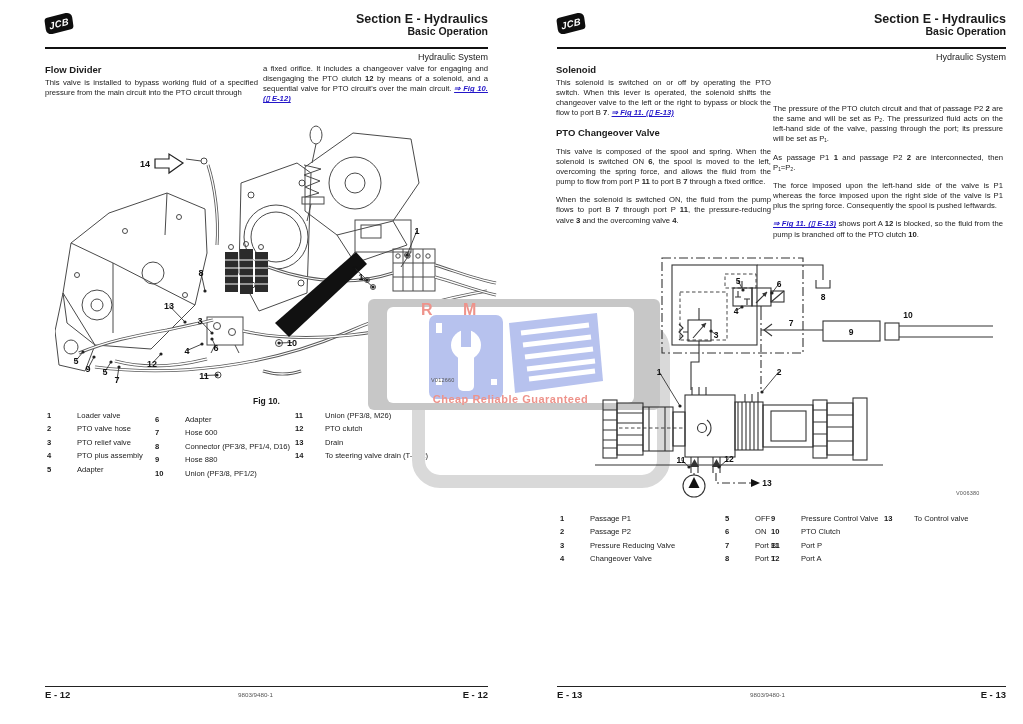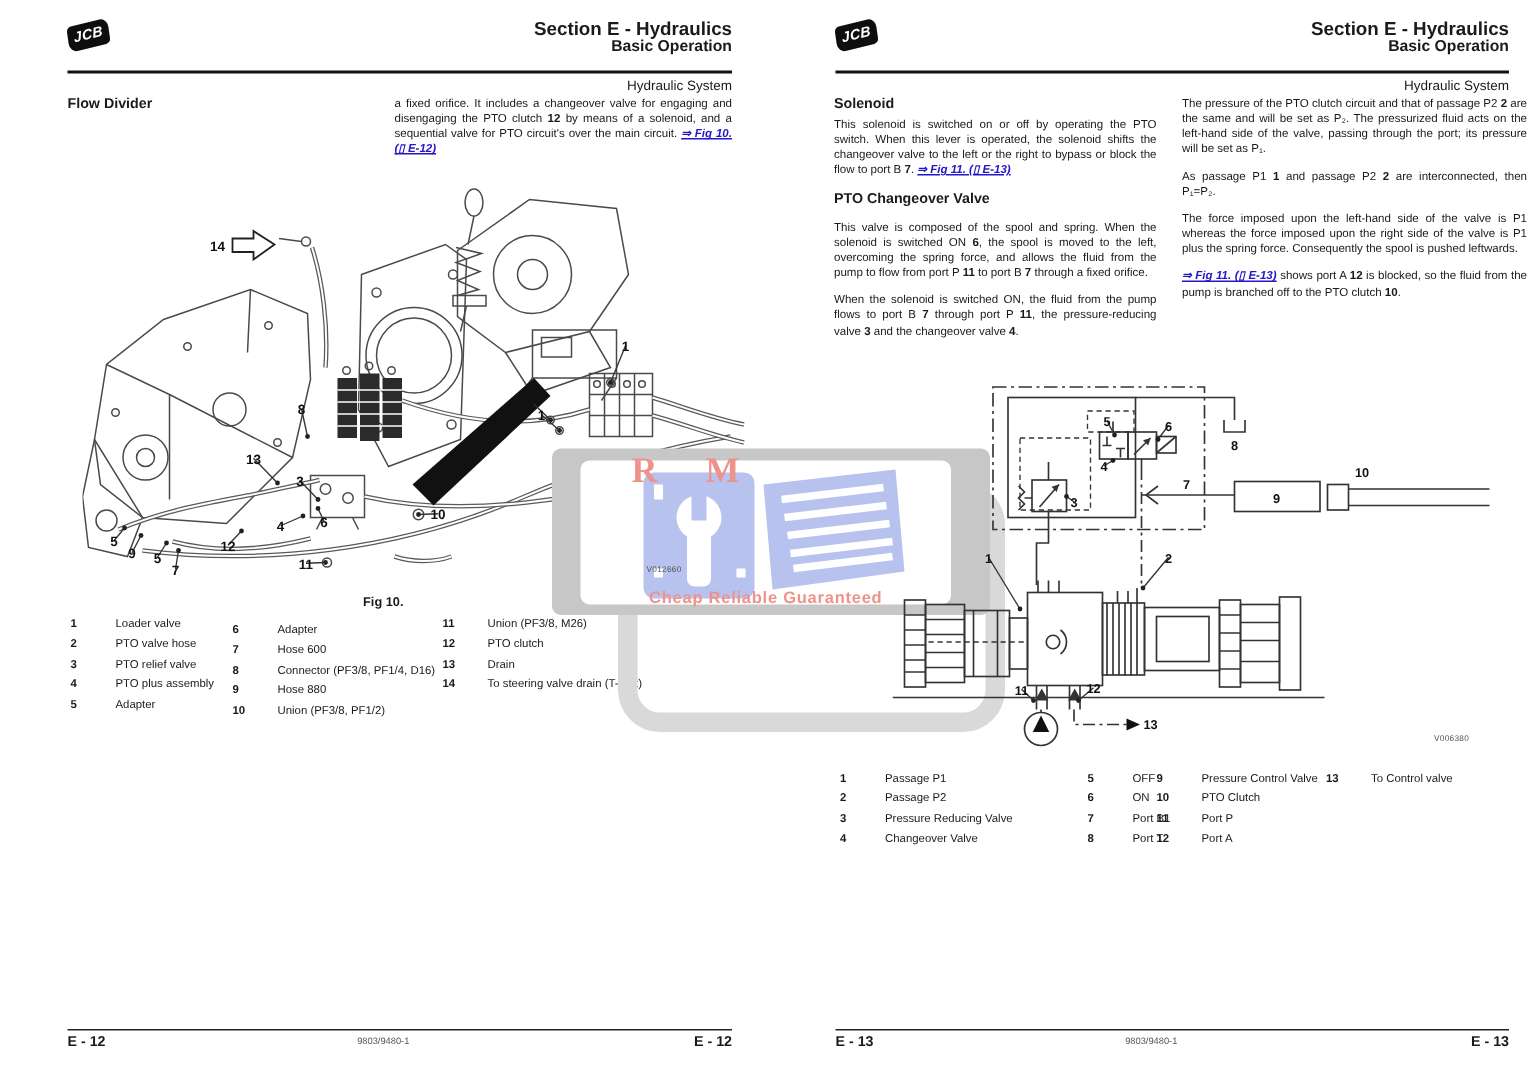--- a/index.html
+++ b/index.html
@@ -43,22 +43,22 @@
   .frule{position:absolute;top:686px;height:1px;background:#222;}
   .fpg{position:absolute;top:689px;font-size:9.5px;font-weight:bold;}
   .fdoc{position:absolute;top:691px;left:0;width:100%;text-align:center;font-size:6.2px;color:#555;}
 
   
   #wm{position:absolute;left:0;top:0;width:1023px;height:724px;z-index:2;pointer-events:none;}
   .wm-outline{position:absolute;left:412px;top:322px;width:232px;height:140px;
               border:13px solid #d9d9d9;border-radius:28px;}
   .wm-band{position:absolute;left:368px;top:299px;width:292px;height:111px;background:#c7c7c7;border-radius:6px;}
   .wm-box{position:absolute;left:387px;top:307px;width:247px;height:96px;background:#ffffff;border-radius:6px;}
-  .wm-rm{position:absolute;left:421px;top:301px;font-family:Liberation Serif, serif;
-         font-weight:800;font-size:24px;letter-spacing:13px;}
+  .wm-rm{position:absolute;left:421px;top:301px;font-family:Liberation Sans, sans-serif;
+         font-weight:800;font-size:16px;letter-spacing:13px;}
   .wm-tag{position:absolute;left:387px;top:393px;width:247px;text-align:center;
           font-size:11px;font-weight:bold;letter-spacing:.5px;}
 
   
   .s1{fill:none;stroke:#4a4a4a;stroke-width:1;}
   .tube{fill:none;stroke:#5a5a5a;stroke-width:3;}
   .tubein{fill:none;stroke:#ffffff;stroke-width:1.3;}
   .dark{fill:#2b2b2b;stroke:none;}
   .callout{font:bold 9px "Liberation Sans",sans-serif;fill:#111;text-anchor:middle;}
   .callout11{font:bold 8.5px "Liberation Sans",sans-serif;fill:#111;text-anchor:middle;}
@@ -76,20 +76,21 @@
     </div>
     <div class="hdr" style="left:45px;right:23px;">
       <div class="sec">Section E - Hydraulics</div>
       <div class="sub">Basic Operation</div>
     </div>
     <div class="hrule" style="left:45px;right:23px;"></div>
     <div class="sys" style="left:45px;right:23px;">Hydraulic System</div>
 
     <div class="col" style="left:45px;width:213px;">
       <div class="h1">Flow Divider</div>
+      <p class="p"><span>This valve is installed to bypass working fluid of a specified pressure from the main circuit into the PTO circuit through</span></p>
     </div>
     <div class="col" style="left:263px;width:225px;">
       <p class="p"><span>a fixed orifice. It includes a changeover valve for engaging and disengaging the PTO clutch </span><span class="b">12</span><span> by means of a solenoid, and a sequential valve for PTO circuit's over the main circuit. </span><span class="link">⇒ Fig 10. (▯ E-12)</span></p>
     </div>
 
     <svg id="fig10" class="figsvg" width="445" height="270" viewBox="0 0 445 270">
 
       <path class="s1" d="M8,168 L16,118 L54,88 L112,68 L150,84 L152,128 L140,180 L96,224 L40,220 L12,198 Z"></path>
       <path class="s1" d="M16,118 L58,138 L58,208 M58,138 L140,180 M112,68 L110,110"></path>
       <circle class="s1" cx="42" cy="180" r="15"></circle>
@@ -218,21 +219,21 @@
           <circle cx="312" cy="155" r="1.6" class="ldot"></circle>
           <text x="300" y="147" class="callout">2</text>
           <line x1="306" y1="151.5" x2="318" y2="162" class="leader"></line>
           <circle cx="318" cy="162" r="1.6" class="ldot"></circle>
           <text x="306" y="155" class="callout">1</text>
           <line x1="362" y1="105.5" x2="352" y2="130" class="leader"></line>
           <circle cx="352" cy="130" r="1.6" class="ldot"></circle>
           <text x="362" y="109" class="callout">1</text>
         </g>
     </svg>
-    <div class="figcap" style="top:396px;">Fig 10.</div>
+    <div class="figcap" style="top:396px;padding-left:11px;">Fig 10.</div>
     <div class="figid" style="left:431px;top:377px;">V012660</div>
 
     <div class="lcol" style="left:47px;top:409px;width:108px;">
         <div class="l-row"><span class="l-n">1</span><span class="l-t">Loader valve</span></div>
         <div class="l-row"><span class="l-n">2</span><span class="l-t">PTO valve hose</span></div>
         <div class="l-row"><span class="l-n">3</span><span class="l-t">PTO relief valve</span></div>
         <div class="l-row"><span class="l-n">4</span><span class="l-t">PTO plus assembly</span></div>
         <div class="l-row"><span class="l-n">5</span><span class="l-t">Adapter</span></div>
       </div>
     <div class="lcol" style="left:155px;top:413px;width:140px;">
@@ -264,23 +265,23 @@
       <div class="sub">Basic Operation</div>
     </div>
     <div class="hrule" style="left:45px;right:17px;"></div>
     <div class="sys" style="left:45px;right:17px;">Hydraulic System</div>
 
     <div class="col" style="left:44px;width:215px;">
       <div class="h1">Solenoid</div>
       <p class="p"><span>This solenoid is switched on or off by operating the PTO switch. When this lever is operated, the solenoid shifts the changeover valve to the left or the right to bypass or block the flow to port B </span><span class="b">7</span><span>. </span><span class="link">⇒ Fig 11. (▯ E-13)</span></p>
       <div class="h2">PTO Changeover Valve</div>
       <p class="p"><span>This valve is composed of the spool and spring. When the solenoid is switched ON </span><span class="b">6</span><span>, the spool is moved to the left, overcoming the spring force, and allows the fluid from the pump to flow from port P </span><span class="b">11</span><span> to port B </span><span class="b">7</span><span> through a fixed orifice.</span></p>
-      <p class="p"><span>When the solenoid is switched ON, the fluid from the pump flows to port B </span><span class="b">7</span><span> through port P </span><span class="b">11</span><span>, the pressure-reducing valve </span><span class="b">3</span><span> and the changeover valve </span><span class="b">4</span><span>.</span></p>
-    </div>
-    <div class="col" style="left:276px;width:230px;">
+      <p class="p"><span>When the solenoid is switched ON, the fluid from the pump flows to port B </span><span class="b">7</span><span> through port P </span><span class="b">11</span><span>, the pressure-reducing valve </span><span class="b">3</span><span> and the overcoming valve </span><span class="b">4</span><span>.</span></p>
+    </div>
+    <div class="col" style="left:261px;width:230px;margin-top:40px;">
       <p class="p"><span>The pressure of the PTO clutch circuit and that of passage P2 </span><span class="b">2</span><span> are the same and will be set as P₂. The pressurized fluid acts on the left-hand side of the valve, passing through the port; its pressure will be set as P₁.</span></p>
       <p class="p"><span>As passage P1 </span><span class="b">1</span><span> and passage P2 </span><span class="b">2</span><span> are interconnected, then P₁=P₂.</span></p>
       <p class="p"><span>The force imposed upon the left-hand side of the valve is P1 whereas the force imposed upon the right side of the valve is P1 plus the spring force. Consequently the spool is pushed leftwards.</span></p>
       <p class="p"><span class="link">⇒ Fig 11. (▯ E-13)</span><span> shows port A </span><span class="b">12</span><span> is blocked, so the fluid from the pump is branched off to the PTO clutch </span><span class="b">10</span><span>.</span></p>
     </div>
 
     <div class="figid" style="left:444px;top:490px;">V006380</div>
 
     <div class="lcol" style="left:48px;top:512px;width:160px;">
         <div class="l-row"><span class="l-n">1</span><span class="l-t">Passage P1</span></div>

